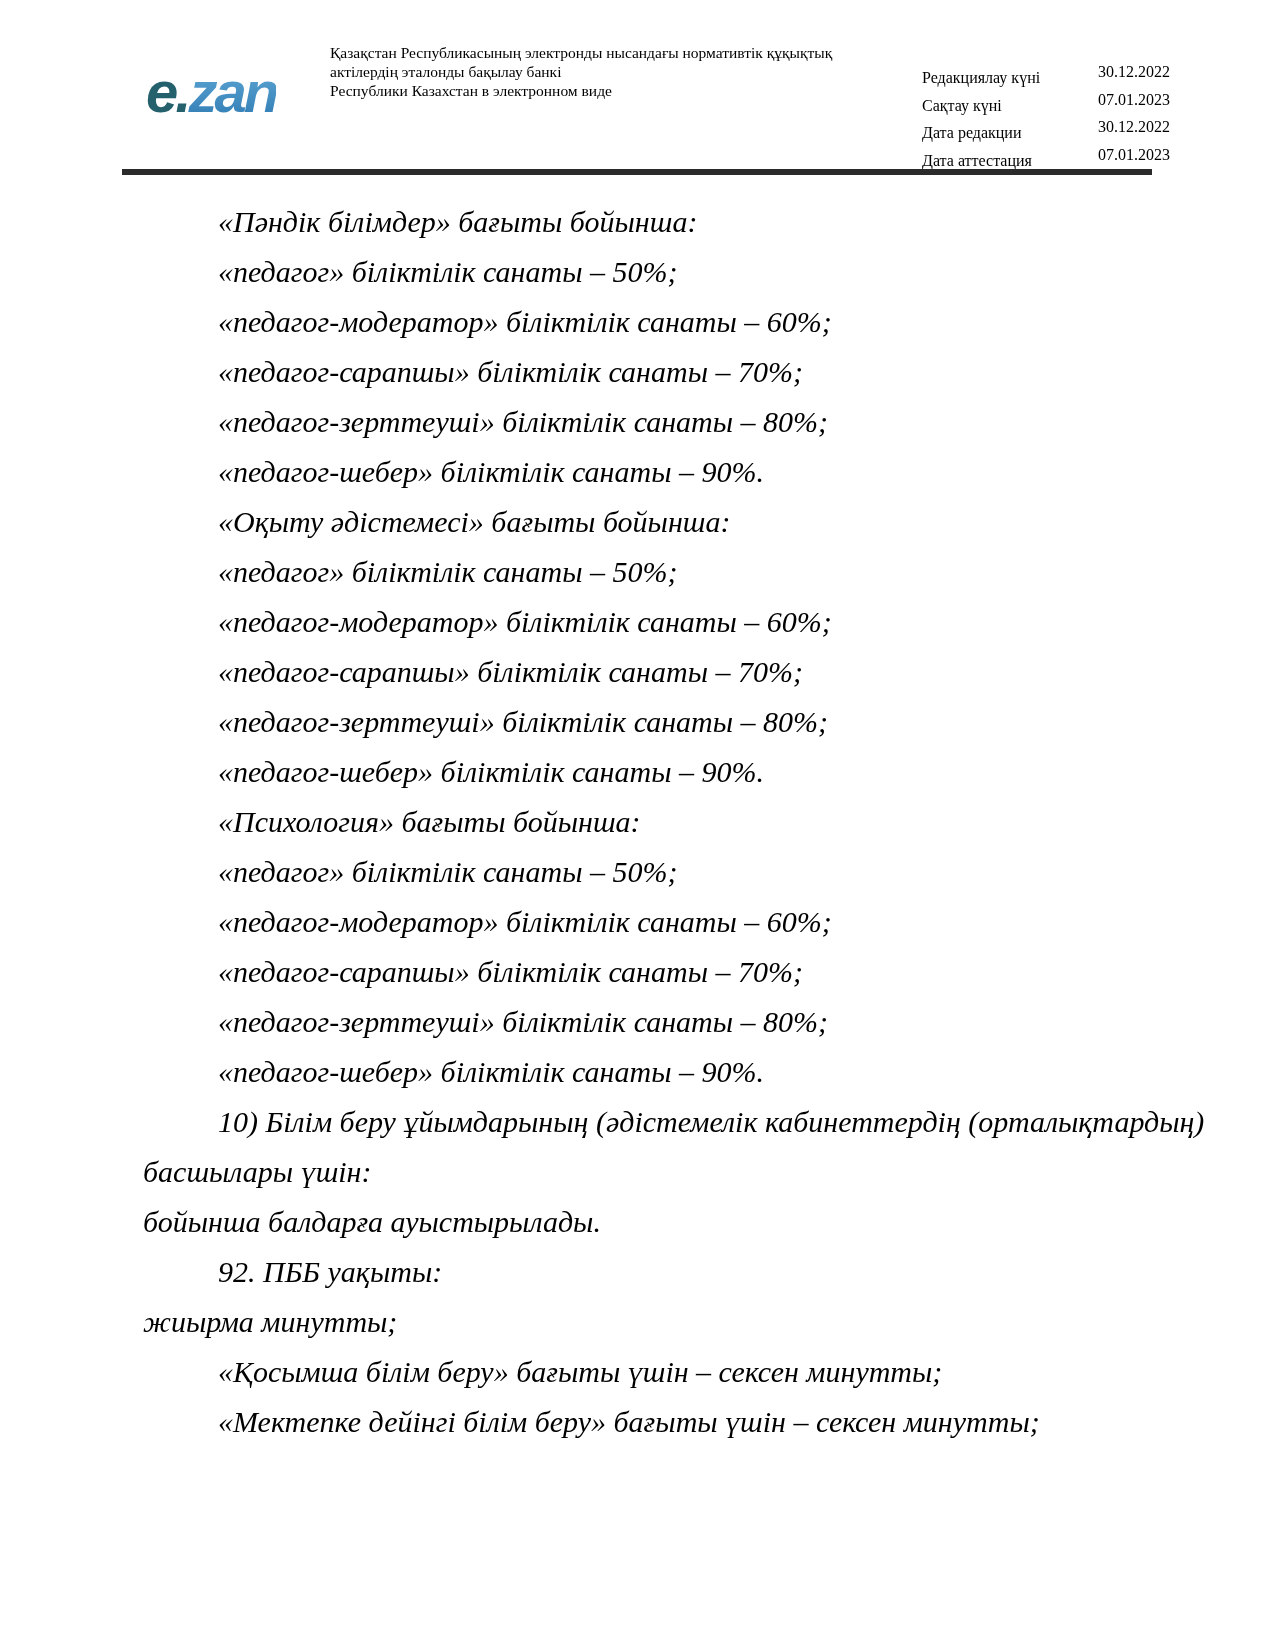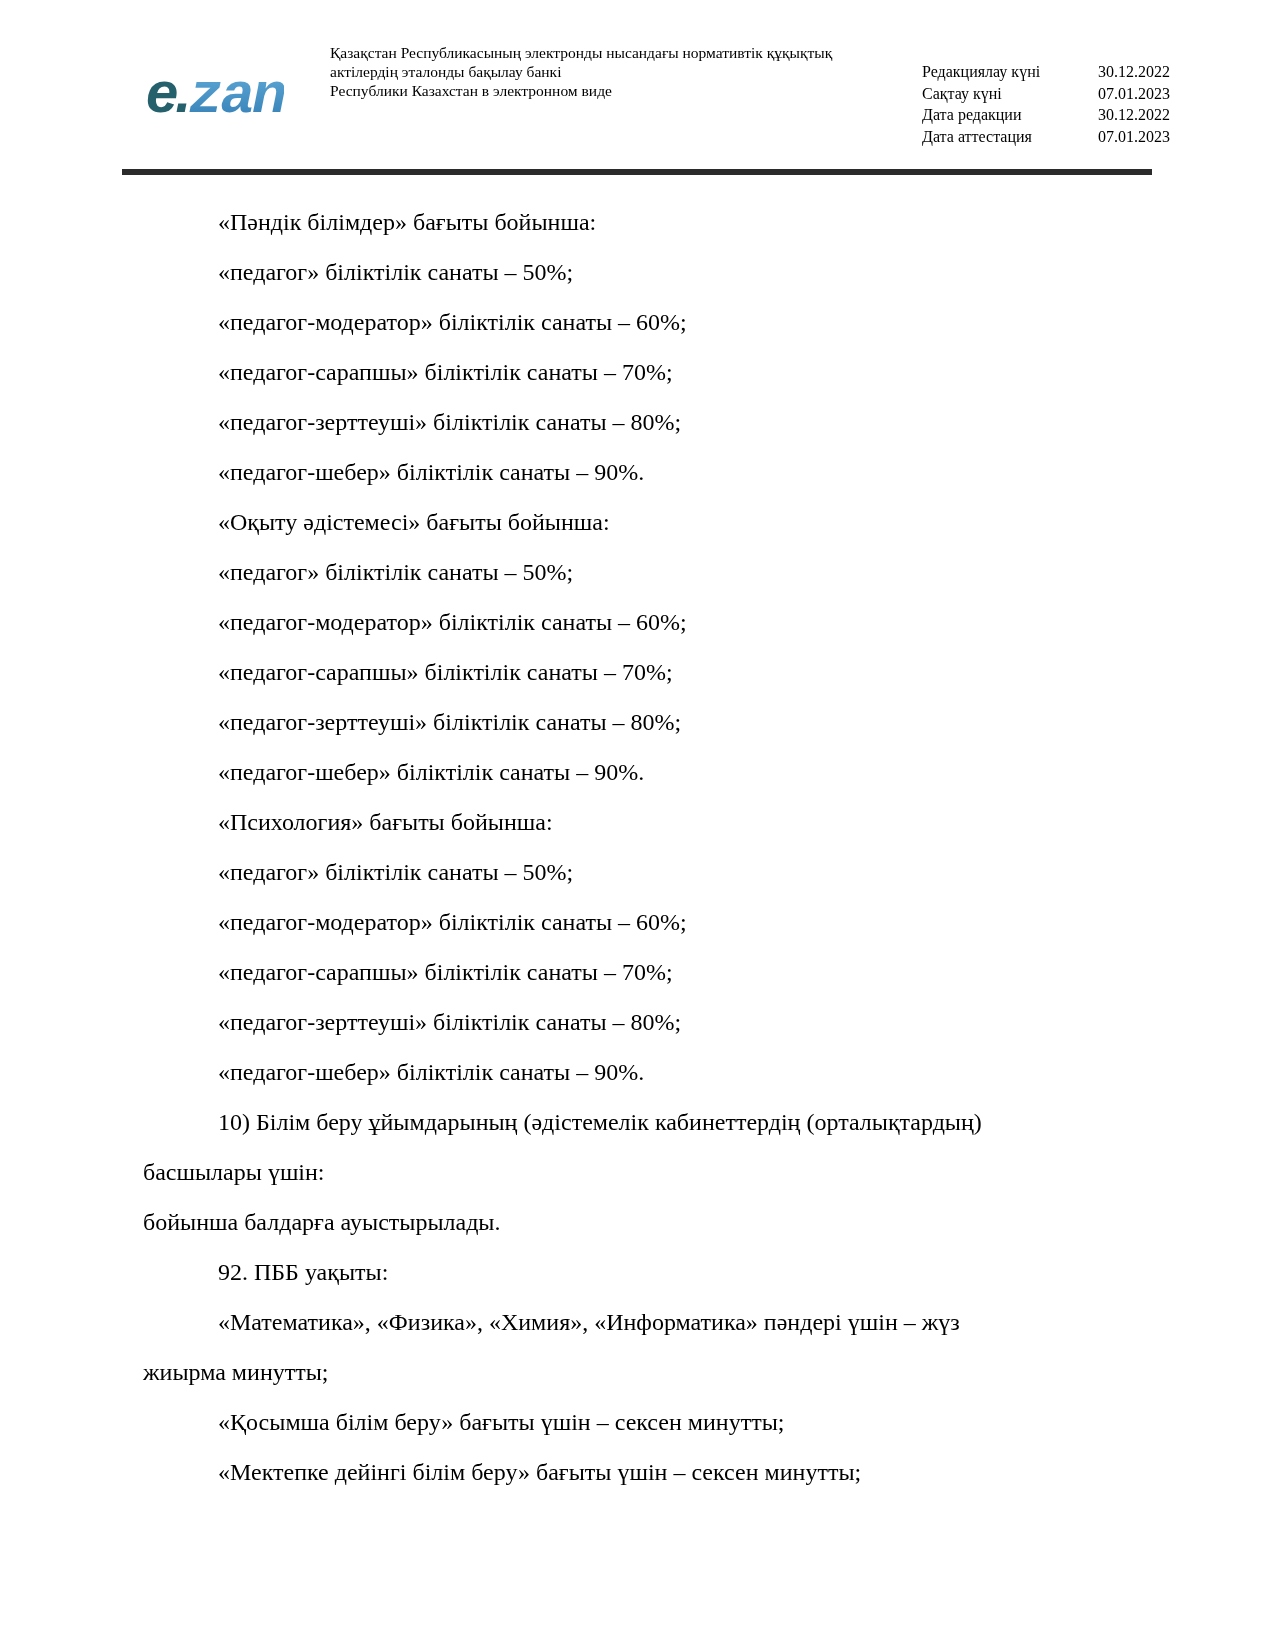--- a/index.html
+++ b/index.html
@@ -43,54 +43,55 @@
   .bank-title .hline { white-space: nowrap; }
 
   .meta {
     position: absolute;
     left: 922px;
     top: 61px;
     font-size: 16px;
     line-height: 21.6px;
   }
   .meta-row { display: flex; }
-  .meta-label { width: 176px; white-space: nowrap; }
+  .meta-label { width: 176px; white-space: nowrap; margin-top: 6px; }
   .meta-value { white-space: nowrap; }
 
   .rule {
     position: absolute;
     left: 122px;
     top: 169px;
     width: 1030px;
     height: 6px;
     background: #2b2b2b;
   }
 
   
   .doc {
     position: absolute;
     left: 143px;
     top: 197px;
     width: 1012px;
   }
   .doc .tline {
-    font-size: 24px;
+    font-size: 30px;
     line-height: 50px;
     white-space: nowrap;
+    font-style: italic;
   }
   .doc .tline.indent { padding-left: 75px; }
 </style>
 </head>
 <body>
 
 <div class="page" style="background: rgb(255, 255, 255); color: rgb(0, 0, 0);">
 
   <header>
     <div class="logo">
-      <span class="logo-e" style="color: rgb(37, 96, 109);">e.</span><span class="logo-zan" style="background-image: linear-gradient(rgb(100, 174, 218), rgb(46, 121, 177)); font-family: Liberation Mono, monospace;">zan</span>
+      <span class="logo-e" style="color: rgb(37, 96, 109);">e.</span><span class="logo-zan" style="background-image: linear-gradient(rgb(100, 174, 218), rgb(46, 121, 177));">zan</span>
     </div>
 
     <div class="bank-title">
 
     <div class="hline">Қазақстан Республикасының электронды нысандағы нормативтік құқықтық</div>
         <div class="hline">актілердің эталонды бақылау банкі</div>
         <div class="hline">Республики Казахстан в электронном виде</div>
       </div>
 
     <div class="meta">
@@ -133,19 +134,18 @@
       <div class="tline indent">«Психология» бағыты бойынша:</div>
       <div class="tline indent">«педагог» біліктілік санаты – 50%;</div>
       <div class="tline indent">«педагог-модератор» біліктілік санаты – 60%;</div>
       <div class="tline indent">«педагог-сарапшы» біліктілік санаты – 70%;</div>
       <div class="tline indent">«педагог-зерттеуші» біліктілік санаты – 80%;</div>
       <div class="tline indent">«педагог-шебер» біліктілік санаты – 90%.</div>
       <div class="tline indent">10) Білім беру ұйымдарының (әдістемелік кабинеттердің (орталықтардың)</div>
       <div class="tline">басшылары үшін:</div>
       <div class="tline">бойынша балдарға ауыстырылады.</div>
       <div class="tline indent">92. ПББ уақыты:</div>
-      <div class="tline indent">«Математика», «Физика», «Химия», «Информатика» пәндері үшін – жүз</div>
       <div class="tline">жиырма минутты;</div>
       <div class="tline indent">«Қосымша білім беру» бағыты үшін – сексен минутты;</div>
       <div class="tline indent">«Мектепке дейінгі білім беру» бағыты үшін – сексен минутты;</div>
     </main>
 
 </div>
 
 </body></html>

